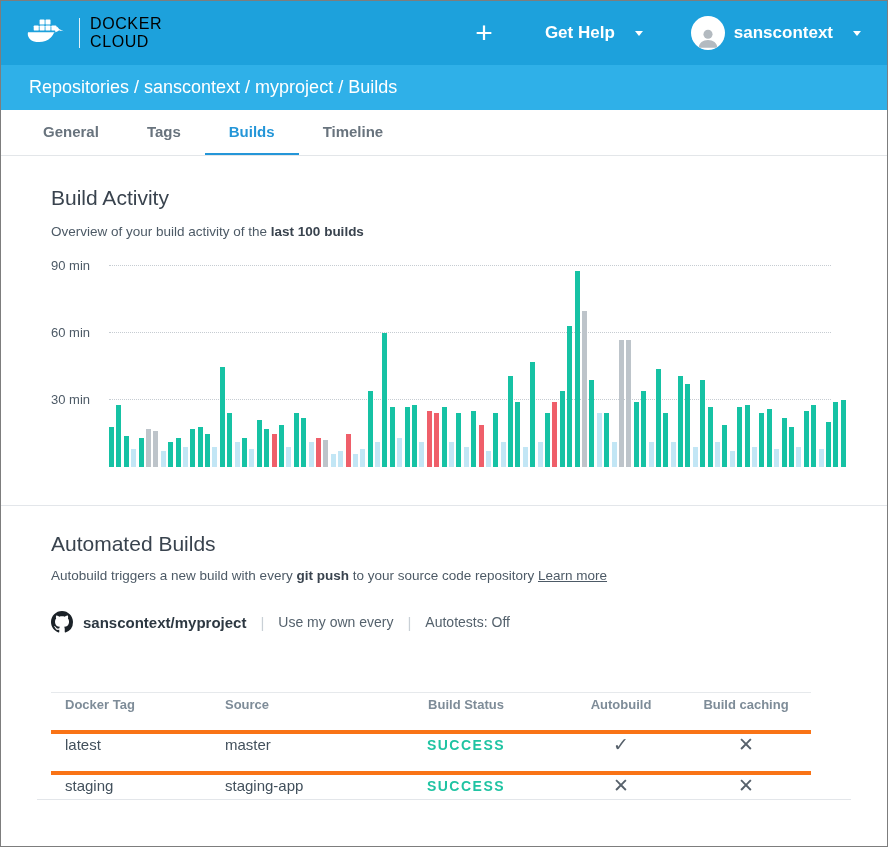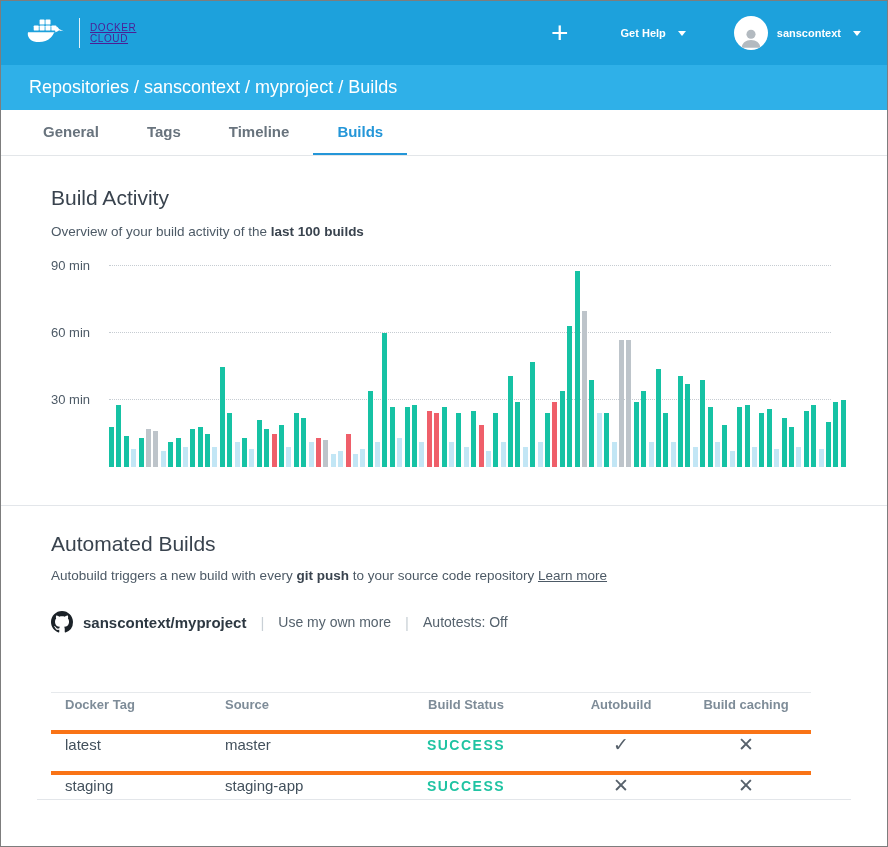--- a/index.html
+++ b/index.html
@@ -14,24 +14,24 @@
   }
 
   
   .topbar {
     height: 64px; background: #1da1dc;
     display: flex; align-items: center;
     padding: 0 26px;
   }
   .logo { display: flex; align-items: center; gap: 10px; cursor: pointer; }
   .logo-divider { width: 1px; height: 30px; background: rgba(255,255,255,.85); }
-  .logo-text { color:#4c1d95; font-size: 10px; font-weight: 500; letter-spacing: .6px; line-height: 1.15; text-decoration: underline; }
+  .logo-text { color:#000000; font-size: 16px; font-weight: 500; letter-spacing: .6px; line-height: 1.15; }
   .topbar-right { margin-left: auto; display: flex; align-items: center; }
   .plus-btn { color:#fff; font-size: 30px; font-weight: 300; line-height: 1; cursor: pointer; margin-right: 52px; }
-  .menu-item { display:flex; align-items:center; gap:12px; color:#fff; font-size:11px; font-weight:700; cursor:pointer; }
+  .menu-item { display:flex; align-items:center; gap:20px; color:#fff; font-size:17px; font-weight:700; cursor:pointer; }
   .gethelp { margin-right: 48px; }
   .caret { width:0; height:0; border-left:4.5px solid transparent; border-right:4.5px solid transparent; border-top:5.5px solid #fff; }
   .avatar { width:34px; height:34px; border-radius:50%; background:#fff; display:flex; align-items:flex-end; justify-content:center; overflow:hidden; margin-right:9px; }
 
   
   .breadcrumb-bar {
     height: 45px; background: #2fb0e8; color:#fff;
     display:flex; align-items:center; padding: 0 28px; font-size: 18px; font-weight: 400;
   }
 
@@ -131,22 +131,22 @@
   </div>
 </header>
 
 <div class="breadcrumb-bar">
   <span>Repositories / sanscontext / myproject / Builds</span>
 </div>
 
 <nav class="tabs">
   <span class="tab">General</span>
   <span class="tab">Tags</span>
+  <span class="tab active">Builds</span>
   <span class="tab">Timeline</span>
-  <span class="tab active">Builds</span>
 </nav>
 
 <section class="section">
   <h2>Build Activity</h2>
   <div class="sub-row">
     <span class="sub-text">
       <span>Overview of your build activity of the </span><b>last 100 builds</b>
     </span>
   </div>
 
@@ -276,21 +276,21 @@
   </p>
 
   <div class="repo-row">
     <span style="display:flex;">
       <svg viewBox="0 0 16 16" width="22" height="22" fill="#1b2228" aria-hidden="true">
         <path d="M8 0C3.58 0 0 3.58 0 8c0 3.54 2.29 6.53 5.47 7.59.4.07.55-.17.55-.38 0-.19-.01-.82-.01-1.49-2.01.37-2.53-.49-2.69-.94-.09-.23-.48-.94-.82-1.13-.28-.15-.68-.52-.01-.53.63-.01 1.08.58 1.23.82.72 1.21 1.87.87 2.33.66.07-.52.28-.87.51-1.07-1.78-.2-3.64-.89-3.64-3.95 0-.87.31-1.59.82-2.15-.08-.2-.36-1.02.08-2.12 0 0 .67-.21 2.2.82.64-.18 1.32-.27 2-.27s1.36.09 2 .27c1.53-1.04 2.2-.82 2.2-.82.44 1.1.16 1.92.08 2.12.51.56.82 1.27.82 2.15 0 3.07-1.87 3.75-3.65 3.95.29.25.54.73.54 1.48 0 1.07-.01 1.93-.01 2.2 0 .21.15.46.55.38A8.01 8.01 0 0 0 16 8c0-4.42-3.58-8-8-8z"></path>
       </svg>
     </span>
     <span class="repo-name">sanscontext/myproject</span>
     <span class="pipe">|</span>
-    <span class="repo-opt">Use my own more</span>
+    <span class="repo-opt">Use my own every</span>
     <span class="pipe">|</span>
     <span class="repo-opt">Autotests: Off</span>
   </div>
 
   <div class="build-table">
     <div class="trow thead">
       <span class="cell">Docker Tag</span>
       <span class="cell">Source</span>
       <span class="cell center">Build Status</span>
       <span class="cell center">Autobuild</span>

